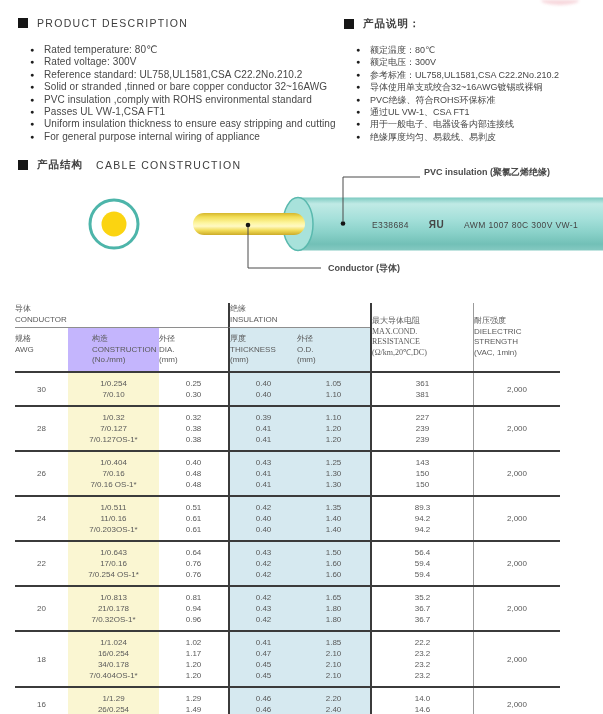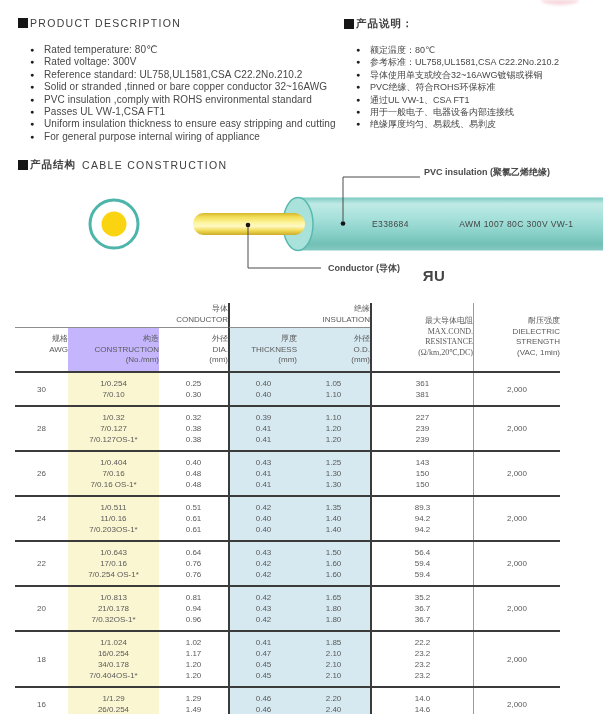--- a/index.html
+++ b/index.html
@@ -1,51 +1,51 @@
 <!DOCTYPE html>
 <html><head>
 <meta charset="utf-8">
 <style>
   html,body{margin:0;padding:0;background:#fff;}
   .page{position:relative;width:603px;height:714px;background:#ffffff;overflow:hidden;
         font-family:"Liberation Sans","DejaVu Sans",sans-serif;color:#4a4a4a;}
 
   
-  .sec-head{position:absolute;display:flex;align-items:center;gap:2px;}
+  .sec-head{position:absolute;display:flex;align-items:center;gap:9px;}
   .sq{width:10px;height:10px;background:#161616;flex:none;}
   .sec-title{font-size:10.5px;letter-spacing:1.3px;color:#3d3d3d;white-space:nowrap;}
   .sec-title.zh{font-weight:bold;letter-spacing:1px;}
   .sec-title.sub{margin-left:4px;}
 
   
   .blist{position:absolute;margin:0;padding:0;list-style:none;}
   .blist li{display:flex;align-items:flex-start;line-height:12.4px;}
   .blt{font-size:7px;width:14px;flex:none;line-height:12.4px;color:#1c1c1c;}
   .btx{font-size:10px;letter-spacing:0.1px;color:#474747;white-space:nowrap;}
   .blist.zh .btx{font-size:9px;letter-spacing:0;}
 
   
   .diagram{position:absolute;left:0;top:155px;width:603px;height:160px;}
   .dg-label{position:absolute;font-size:9px;color:#4a4a4a;white-space:nowrap;font-weight:bold;}
-  .cable-print{position:absolute;left:372px;top:219px;display:flex;align-items:flex-start;gap:14px;
+  .cable-print{position:absolute;left:372px;top:219px;display:flex;align-items:flex-end;gap:20px;
                font-size:8.5px;letter-spacing:0.4px;color:#454545;white-space:nowrap;}
-  .ul-mark{font-weight:bold;font-size:15px;margin-top:48px;}
+  .ul-mark{font-weight:bold;font-size:10px;}
 
   .smudge{position:absolute;left:541px;top:0;width:38px;height:5px;background:#f0b6bf;opacity:.55;
           border-radius:0 0 50% 50%/0 0 100% 100%;filter:blur(1.5px);}
 
   
   .spec-table{position:absolute;left:15px;top:303px;width:545px;font-size:8px;color:#5a5a5a;}
   .t-head{display:grid;grid-template-columns:53px 91px 69px 69px 73px 103px 87px;
           grid-template-rows:25px 43px;border-bottom:2px solid #3b3b3b;}
-  .hc{display:flex;flex-direction:column;align-items:flex-end;}
+  .hc{display:flex;flex-direction:column;align-items:flex-start;}
   .hl{line-height:10.5px;text-align:center;white-space:nowrap;}
   .g-cond{grid-column:1/4;grid-row:1;justify-content:flex-end;padding-bottom:2px;border-bottom:1px solid #8e8e8e;}
   .g-ins{grid-column:4/6;grid-row:1;justify-content:flex-end;padding-bottom:2px;
-         border-bottom:1px solid #8e8e8e;border-left:2px solid #3b3b3b;padding-left:32px;}
+         border-bottom:1px solid #8e8e8e;border-left:2px solid #3b3b3b;}
   .h-awg{grid-column:1;grid-row:2;padding-top:6px;}
   .h-cons{grid-column:2;grid-row:2;padding-top:6px;background:#c4b5fd;padding-left:24px;}
   .h-dia{grid-column:3;grid-row:2;padding-top:6px;}
   .h-th{grid-column:4;grid-row:2;padding-top:6px;background:#d6e9f0;border-left:2px solid #3b3b3b;}
   .h-od{grid-column:5;grid-row:2;padding-top:6px;background:#d6e9f0;}
   .h-res{grid-column:6;grid-row:1/3;justify-content:center;border-left:2px solid #3b3b3b;font-family:Liberation Serif, serif;}
   .h-die{grid-column:7;grid-row:1/3;justify-content:center;border-left:1px solid #9b9b9b;}
 
   .t-row{display:grid;grid-template-columns:53px 91px 69px 69px 73px 103px 87px;border-bottom:2px solid #3b3b3b;}
   .cell{display:flex;flex-direction:column;justify-content:center;padding:5px 0;}
@@ -103,20 +103,24 @@
     </ul>
 
   <div class="sec-head" style="left:344px;top:17px;">
     <div class="sq"></div>
     <div class="sec-title zh">产品说明：</div>
   </div>
   <ul class="blist zh" style="left:356px;top:44px;">
       <li>
         <span class="blt">●</span>
         <span class="btx">额定温度：80℃</span>
+      </li>
+      <li>
+        <span class="blt">●</span>
+        <span class="btx">额定电压：300V</span>
       </li>
       <li>
         <span class="blt">●</span>
         <span class="btx">参考标准：UL758,UL1581,CSA C22.2No.210.2</span>
       </li>
       <li>
         <span class="blt">●</span>
         <span class="btx">导体使用单支或绞合32~16AWG镀锡或裸铜</span>
       </li>
       <li>

